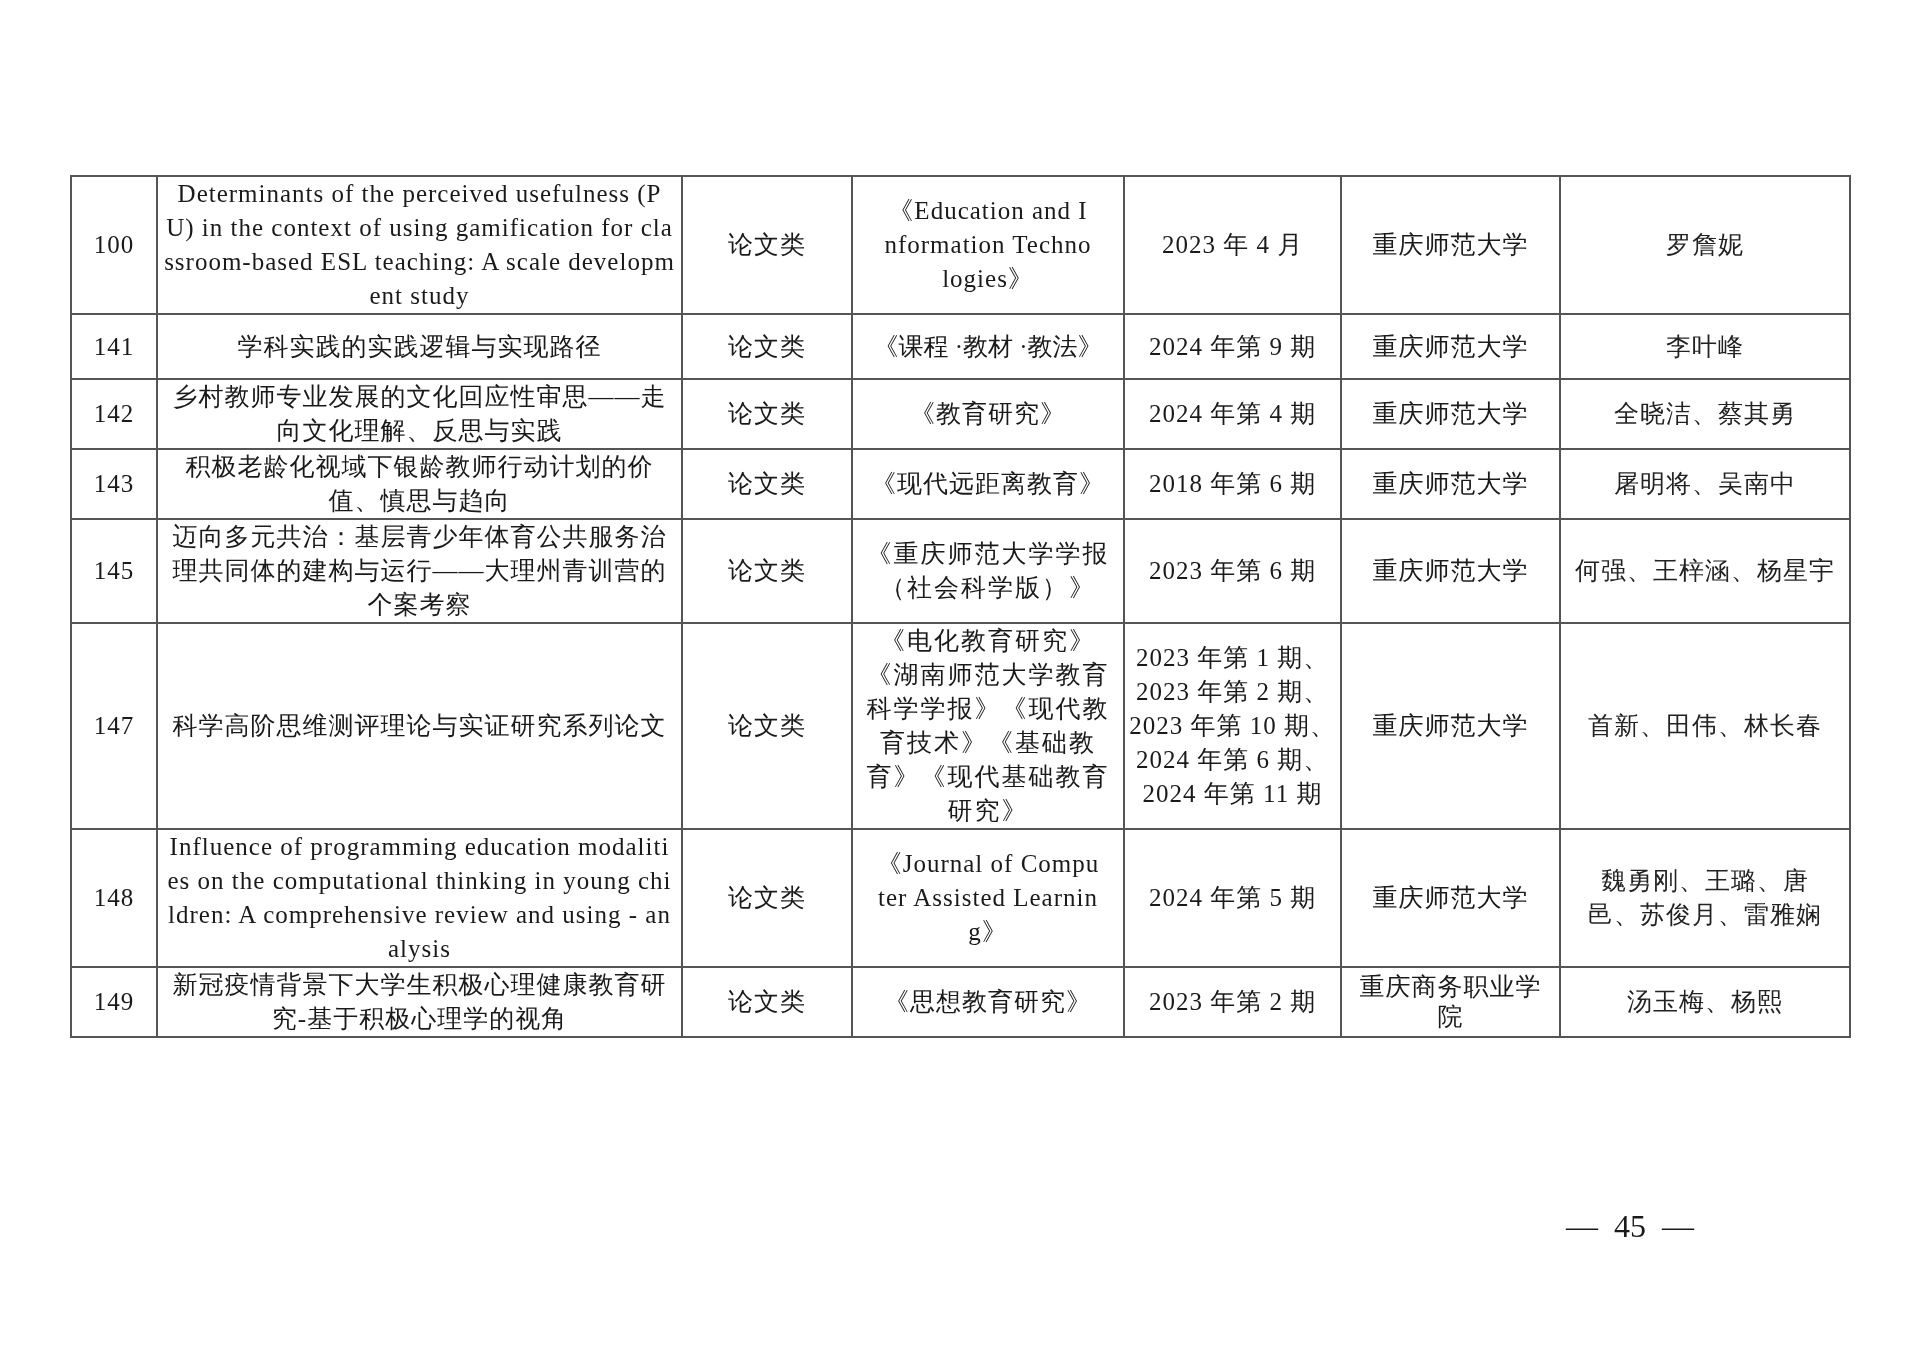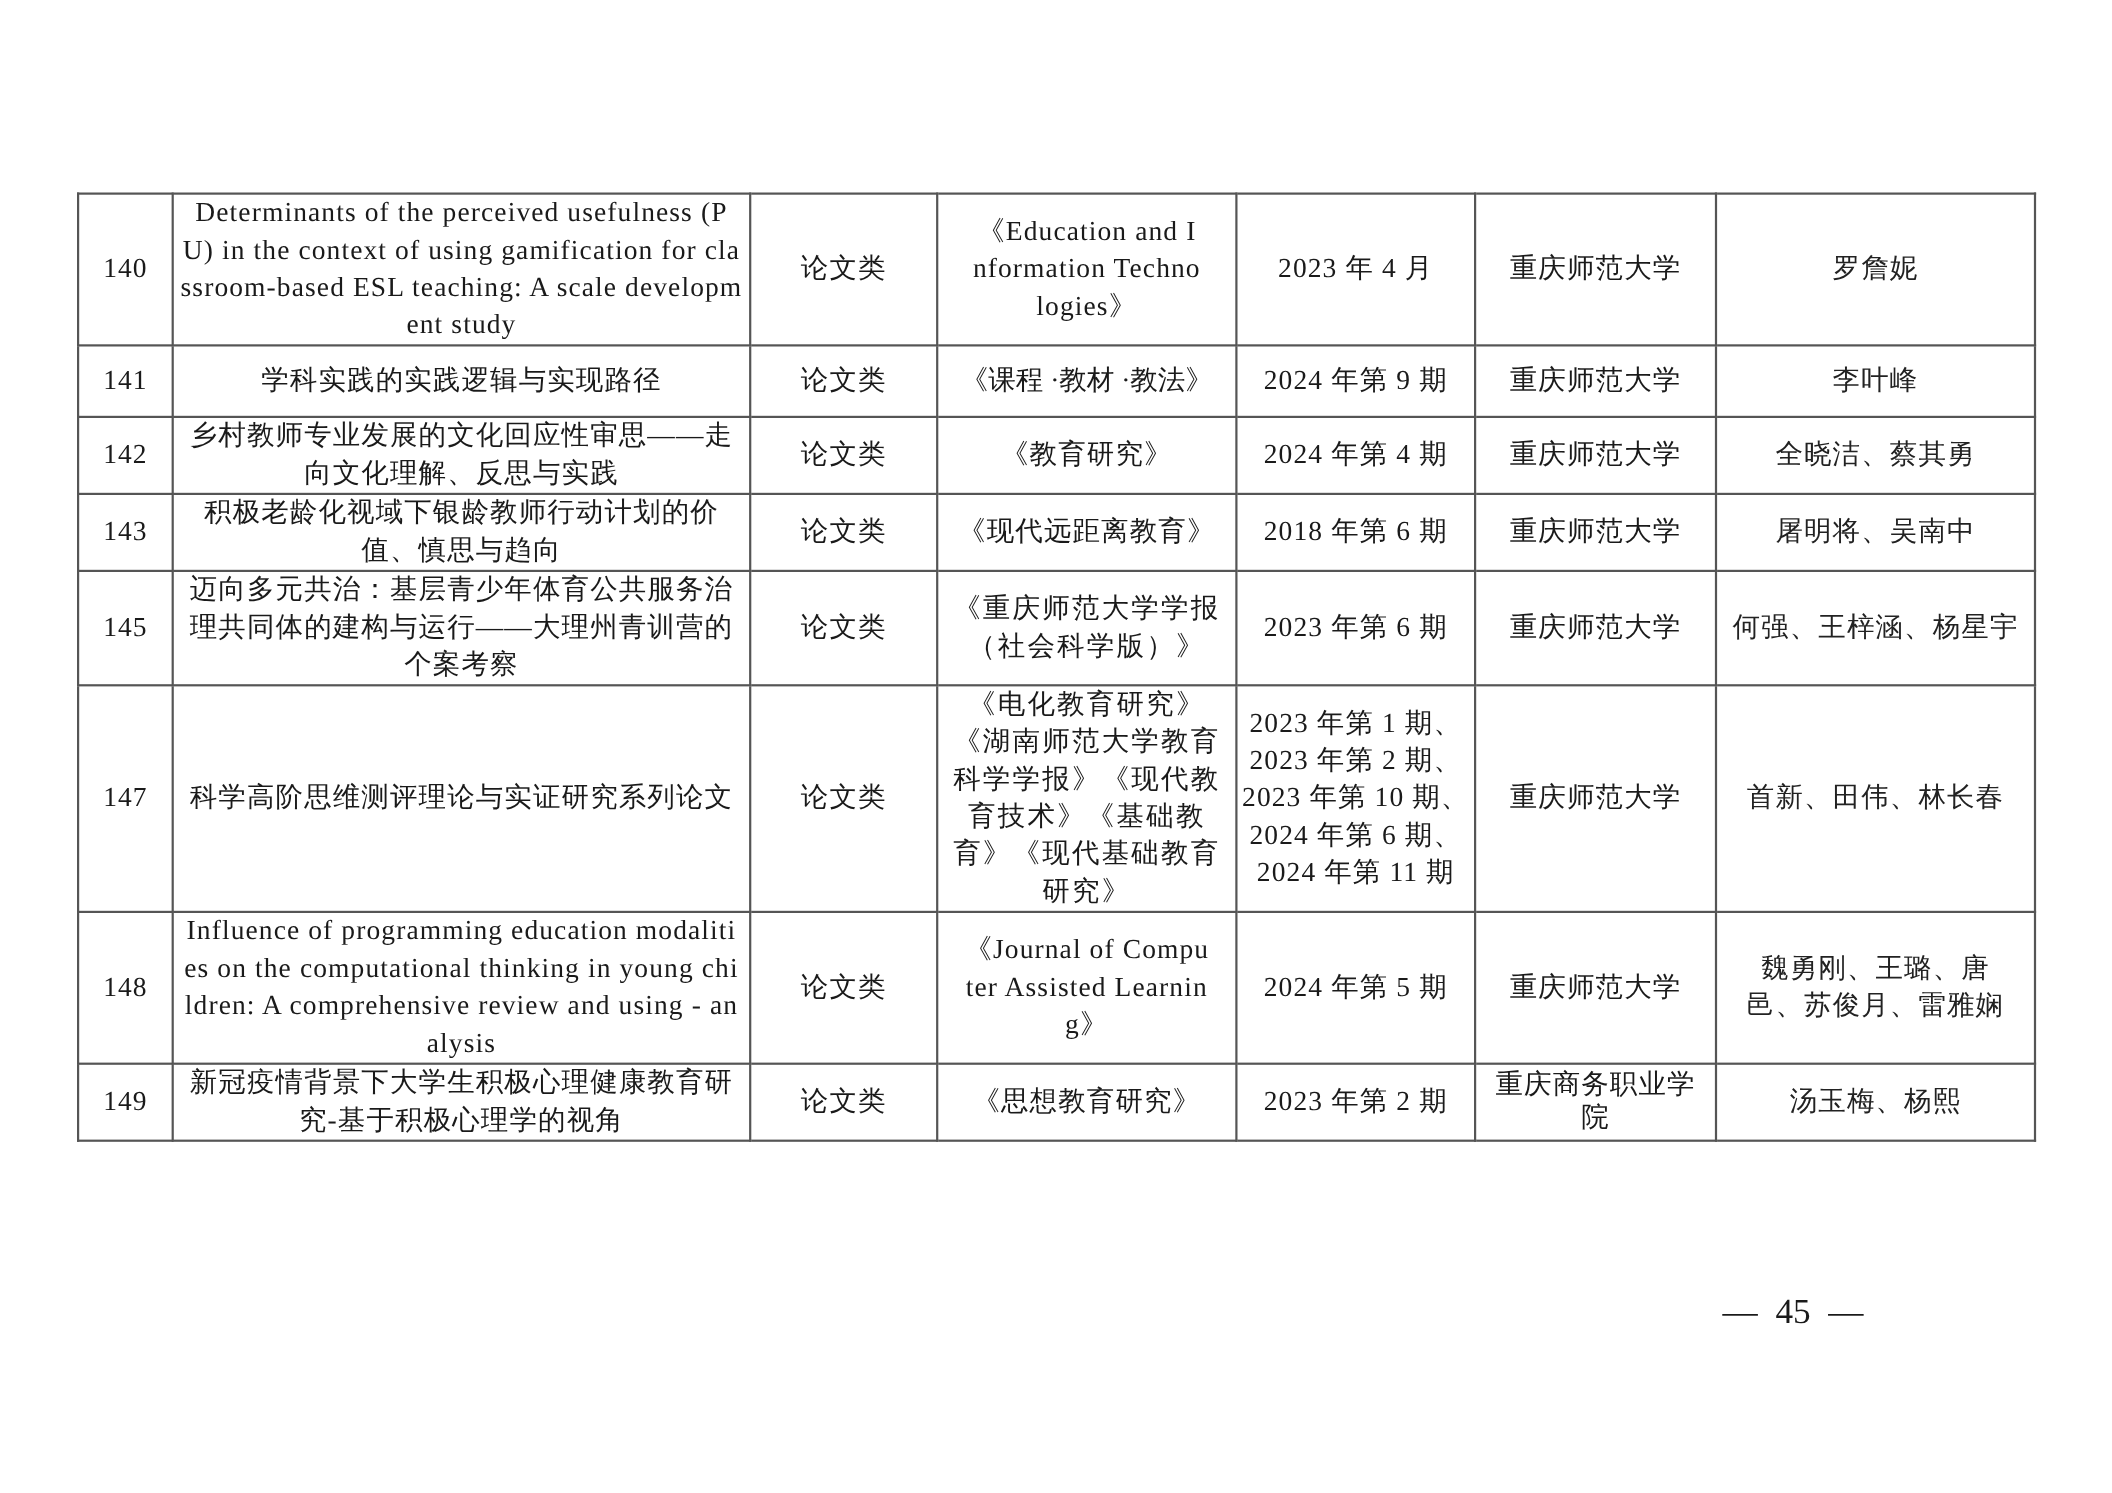--- a/index.html
+++ b/index.html
@@ -43,21 +43,21 @@
     td.num { font-size: 25px; letter-spacing: 0; }
     td.en { letter-spacing: 0; line-height: 34px; font-size: 25px; }
     td.cn { letter-spacing: 3px; }
     td.author { letter-spacing: 2px; color: #222; }
     td.date { letter-spacing: 0.5px; }
     td.dense { line-height: 34.5px; }
     .multi-line { display: block; }
     .page-number {
       position: absolute;
       left: 1560px;
-      top: 1172px;
+      top: 1206px;
       width: 140px;
       height: 40px;
       text-align: center;
       font-size: 32px;
       line-height: 40px;
       color: #1a1a1a;
       white-space: pre;
     }
   </style>
 </head>
@@ -71,21 +71,21 @@
       <col style="width:525px">
       <col style="width:170px">
       <col style="width:272px">
       <col style="width:217px">
       <col style="width:219px">
       <col style="width:290px">
     </colgroup>
     <tbody>
 
       <tr style="height:138px">
-        <td class="num">140</td>
+        <td class="num">100</td>
         <td class="en">Determinants of the perceived usefulness (PU) in the context of using gamification for classroom-based ESL teaching: A scale development study</td>
         <td class="cn">论文类</td>
         <td class="en" style="padding:0 30px">《Education and Information Technologies》</td>
         <td class="date">2023 年 4 月</td>
         <td class="cn">重庆师范大学</td>
         <td class="author">罗詹妮</td>
       </tr>
 
       <tr style="height:65px">
         <td class="num">141</td>

